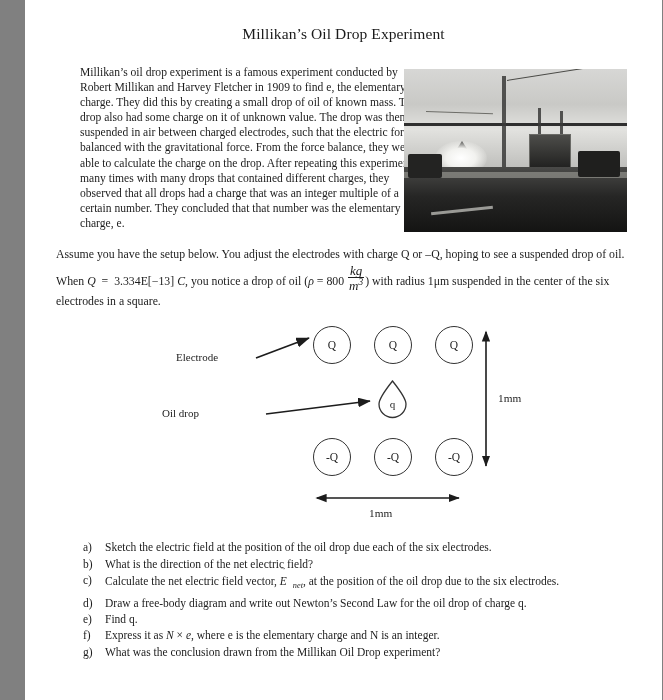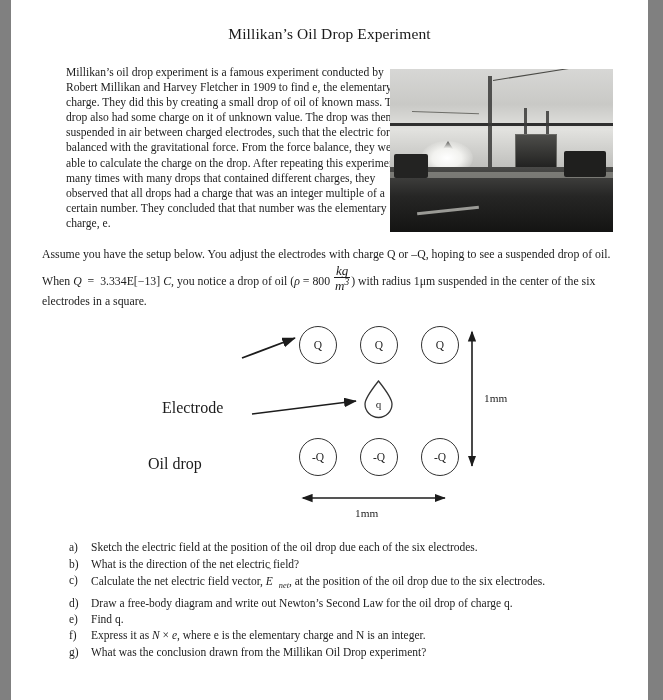--- a/index.html
+++ b/index.html
@@ -8,21 +8,21 @@
     background: #808080;
   }
   body {
     width: 663px;
     height: 700px;
     overflow: hidden;
     font-family: "Liberation Serif", "DejaVu Serif", serif;
   }
   .page {
     position: absolute;
-    left: 11px;
+    left: 25px;
     top: 0;
     width: 637px;
     height: 700px;
     background: #ffffff;
     overflow: hidden;
   }
   .doc-title {
     text-align: center;
     font-size: 15.5px;
     color: #1a1a1a;
@@ -225,24 +225,23 @@
   }
   .oildrop svg { position: absolute; left: 0; top: 0; }
   .oildrop span {
     position: relative;
     font-size: 11px;
     color: #1c1c1c;
     margin-bottom: 9px;
   }
   .diag-label {
     position: absolute;
-    font-size: 16px;
+    font-size: 11px;
     color: #1c1c1c;
     white-space: nowrap;
-    margin-top: 48px;
   }
   .dim-label {
     position: absolute;
     font-size: 11.3px;
     color: #1c1c1c;
     white-space: nowrap;
   }
   .questions {
     margin: 6px 0 0 0;
     padding: 0 22px 0 58px;

